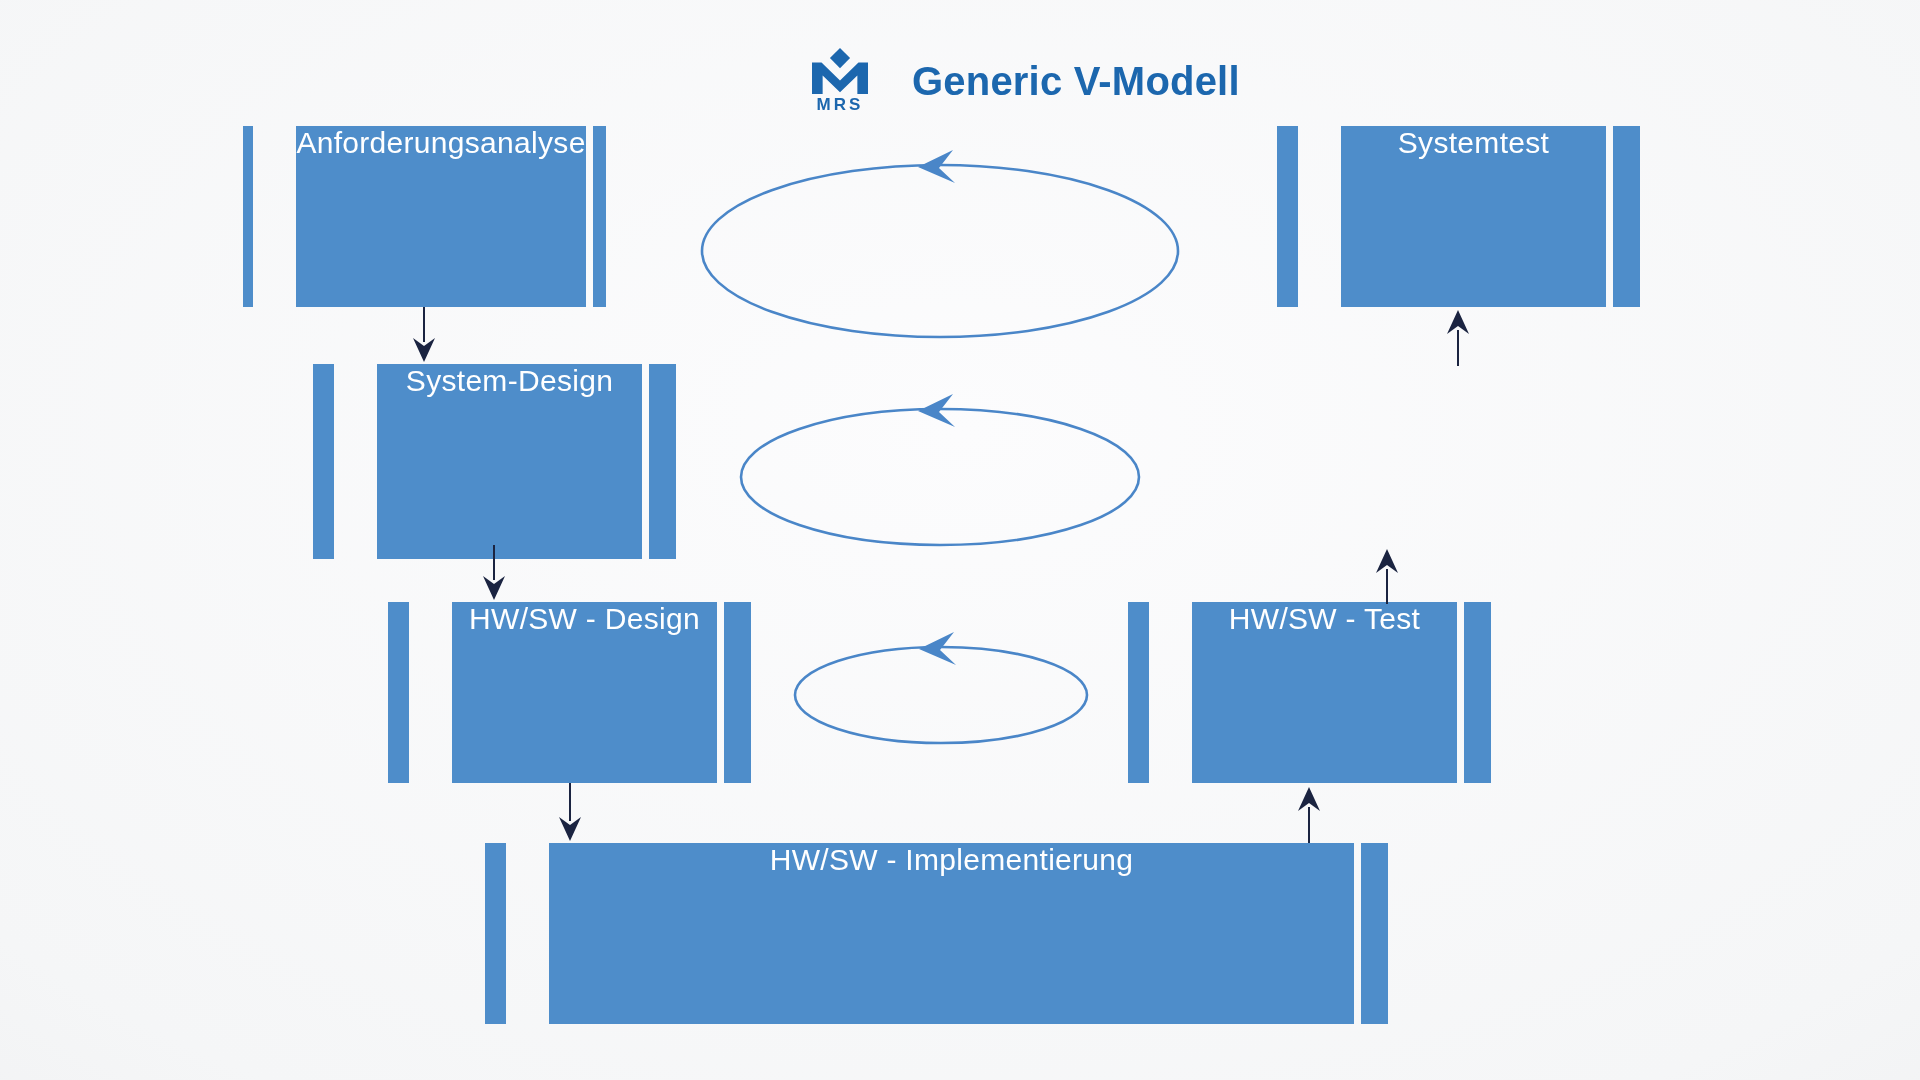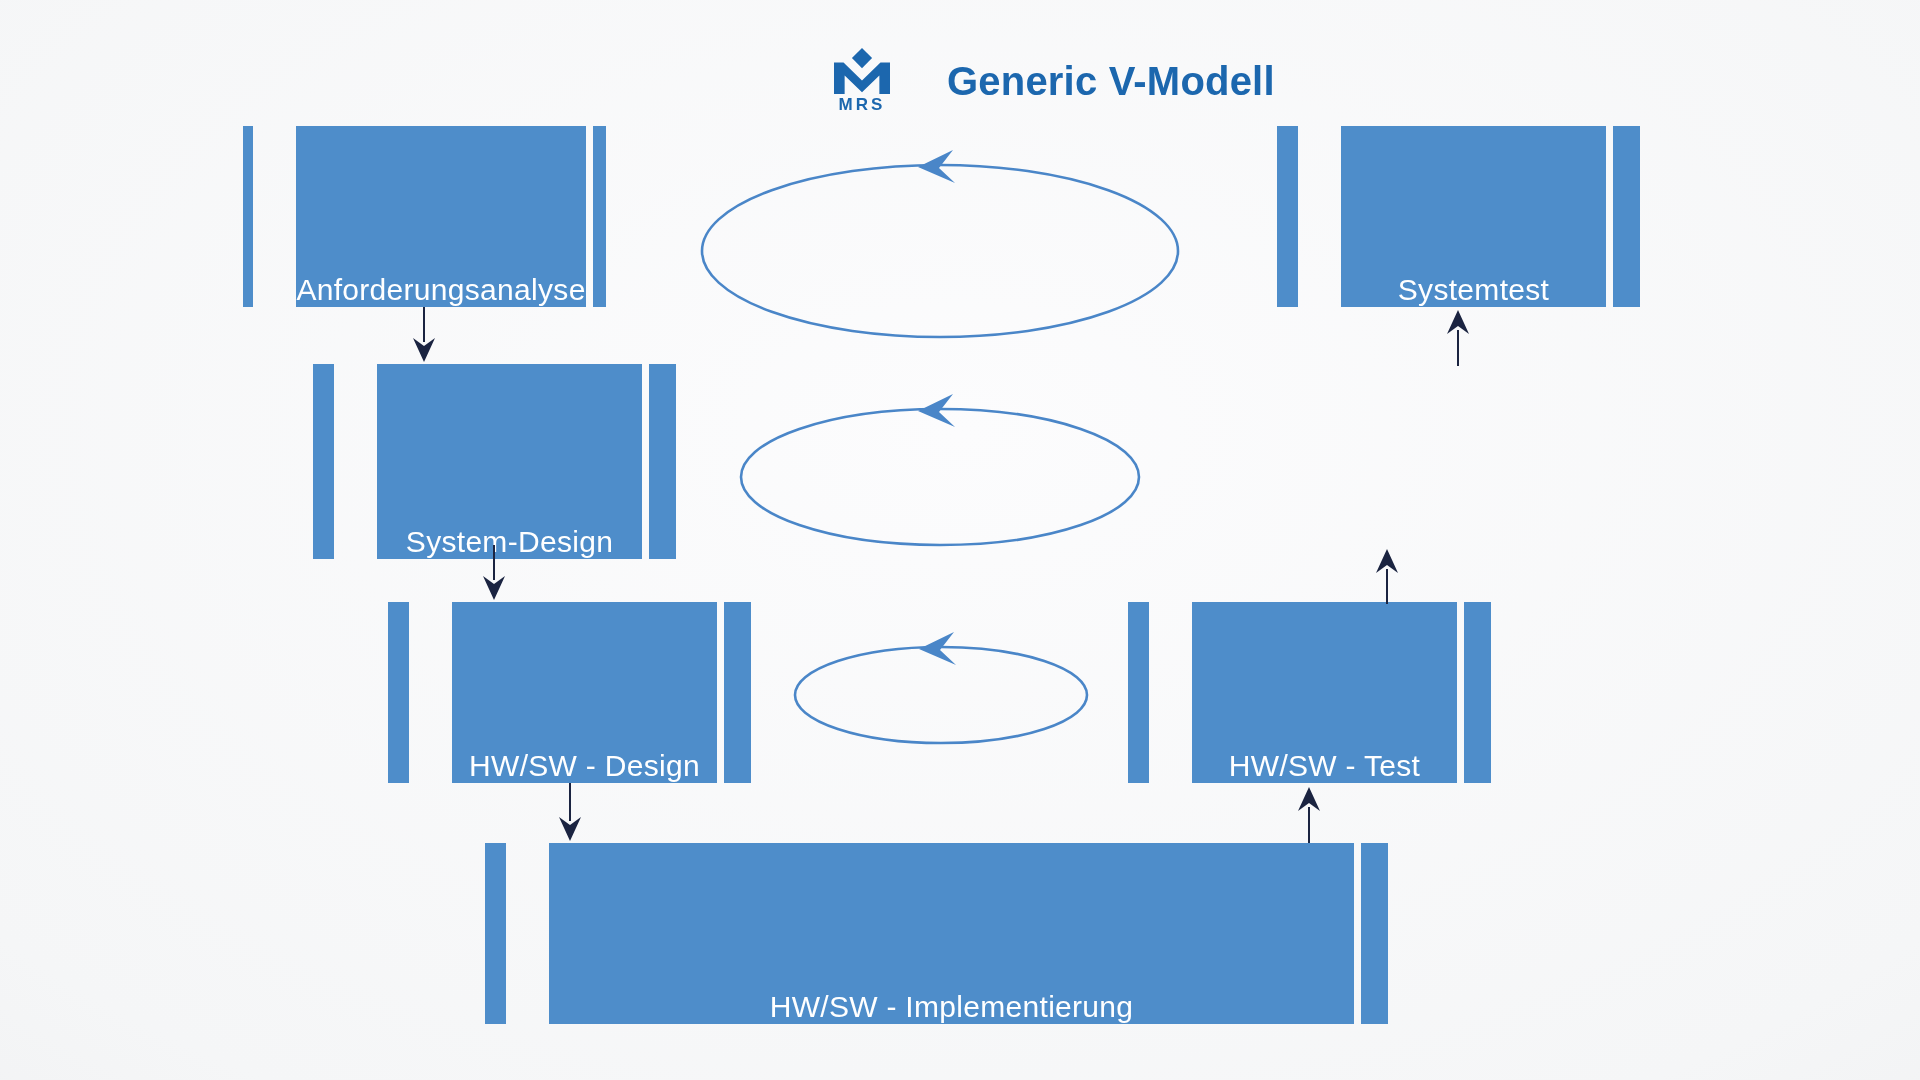--- a/index.html
+++ b/index.html
@@ -12,40 +12,40 @@
   *{margin:0;padding:0;box-sizing:border-box}
   html,body{width:1920px;height:1080px;overflow:hidden}
   body{
     font-family:"Liberation Sans","DejaVu Sans",sans-serif;
     background:radial-gradient(120% 130% at 50% 40%, #fcfcfd 0%, #f5f6f7 55%, #e7e8ea 100%);
     position:relative;
   }
   .stage{position:absolute;inset:0}
 
   
-  .brand{position:absolute;left:832px;top:48px;display:flex;align-items:center;gap:55px}
+  .brand{position:absolute;left:810px;top:48px;display:flex;align-items:center;gap:42px}
   .logo{display:flex;flex-direction:column;align-items:center;width:60px}
   .logo svg{display:block}
   .logo-text{
     font-weight:bold;font-size:17px;letter-spacing:3px;
     color:var(--accent-blue);margin-top:1px;
   }
   .page-title{
     font-size:40px;font-weight:bold;color:var(--accent-blue);
     letter-spacing:.2px;white-space:nowrap;
   }
 
   
   .vbox{position:absolute;display:flex;gap:7px}
   .vbox .bar{background:var(--box-blue)}
   .vbox .bl{width:21px}
   .vbox .br{width:27px}
   .vbox .bbody{
     flex:1;background:var(--box-blue);
-    display:flex;align-items:flex-end;justify-content:center;margin-left:36px;
+    display:flex;align-items:flex-start;justify-content:center;margin-left:36px;
   }
   .blabel{
     font-size:30px;color:var(--box-text);letter-spacing:.3px;white-space:nowrap;
   }
 
   
   .overlay{position:absolute;left:0;top:0;width:1920px;height:1080px;pointer-events:none}
 </style>
 </head>
 <body>

